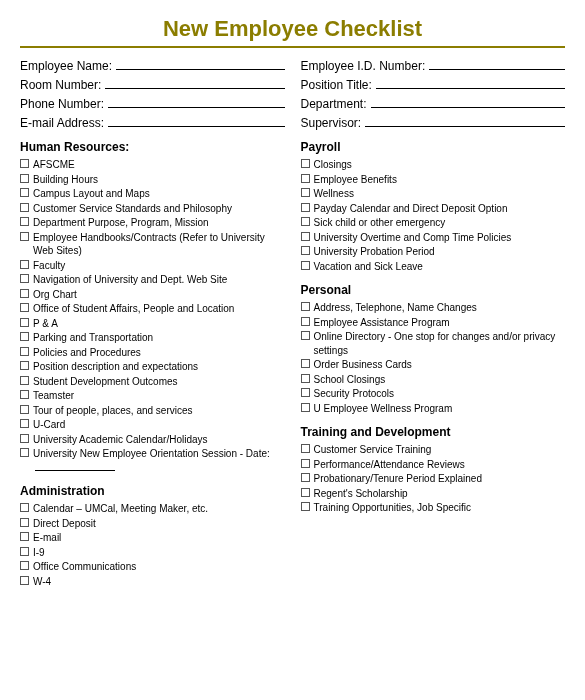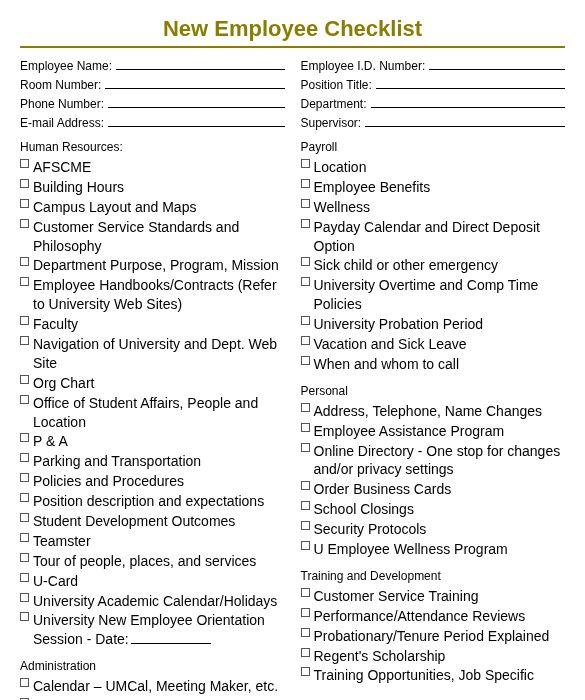--- a/index.html
+++ b/index.html
@@ -46,30 +46,30 @@
     .content-grid {
       display: grid;
       grid-template-columns: 1fr 1fr;
       gap: 0 16px;
     }
     .section {
       margin-bottom: 10px;
     }
     .section-title {
       font-size: 12px;
-      font-weight: normal;
+      font-weight: bold;
       margin-bottom: 4px;
       color: #000;
     }
     .checklist-item {
       display: flex;
       align-items: flex-start;
       gap: 4px;
       margin-bottom: 1px;
-      font-size: 14px;
+      font-size: 10px;
       line-height: 1.35;
     }
     .checkbox {
       width: 9px;
       height: 9px;
       border: 1px solid #555;
       display: inline-block;
       flex-shrink: 0;
       margin-top: 1px;
     }
@@ -248,21 +248,21 @@
     </div>
   </div>
 
   <div>
 
     <div class="section">
       <div class="section-title">Payroll</div>
       <div id="payroll-items">
           <div class="checklist-item">
             <span class="checkbox"></span>
-            <span class="item-text">Location</span>
+            <span class="item-text">Closings</span>
           </div>
           <div class="checklist-item">
             <span class="checkbox"></span>
             <span class="item-text">Employee Benefits</span>
           </div>
           <div class="checklist-item">
             <span class="checkbox"></span>
             <span class="item-text">Wellness</span>
           </div>
           <div class="checklist-item">
@@ -277,24 +277,20 @@
             <span class="checkbox"></span>
             <span class="item-text">University Overtime and Comp Time Policies</span>
           </div>
           <div class="checklist-item">
             <span class="checkbox"></span>
             <span class="item-text">University Probation Period</span>
           </div>
           <div class="checklist-item">
             <span class="checkbox"></span>
             <span class="item-text">Vacation and Sick Leave</span>
-          </div>
-          <div class="checklist-item">
-            <span class="checkbox"></span>
-            <span class="item-text">When and whom to call</span>
           </div>
         </div>
     </div>
 
     <div class="section">
       <div class="section-title">Personal</div>
       <div id="personal-items">
           <div class="checklist-item">
             <span class="checkbox"></span>
             <span class="item-text">Address, Telephone, Name Changes</span>

